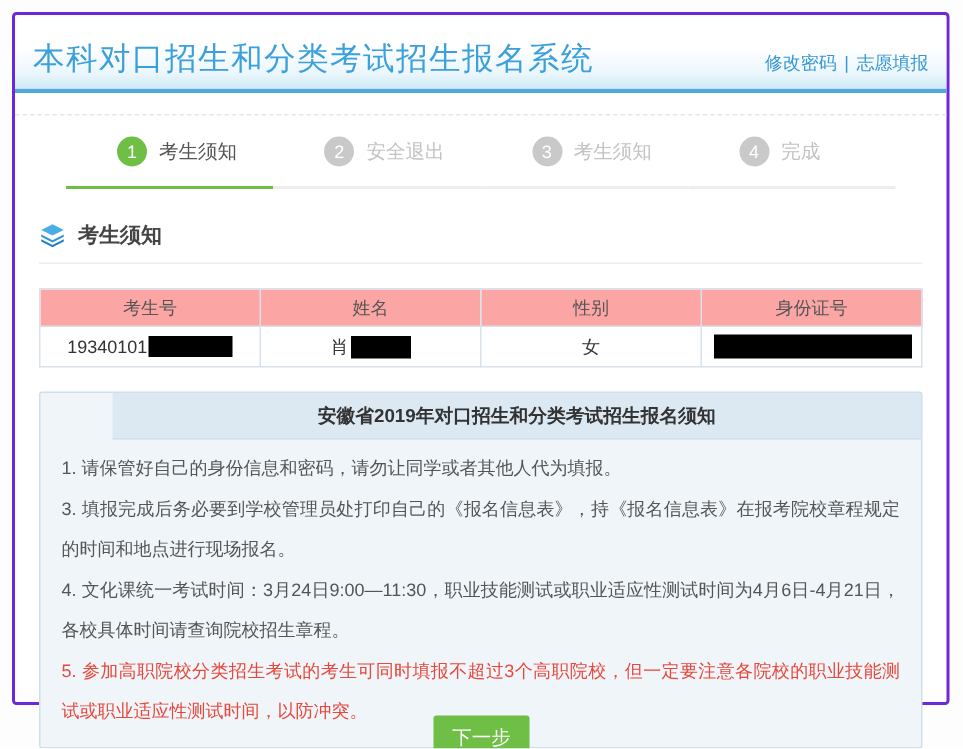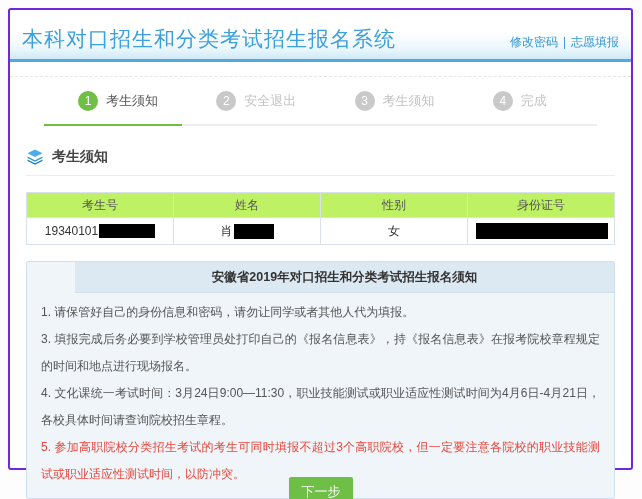--- a/index.html
+++ b/index.html
@@ -105,21 +105,21 @@
   .section-title { font-size: 14px; color: #444; font-weight: bold; }
   .layers-icon { display: inline-flex; }
   
   .candidate-table {
     width: calc(100% - 32px);
     margin: 16px 16px 0 16px;
     border-collapse: collapse;
     table-layout: fixed;
   }
   .candidate-table th {
-    background: #bef264;
+    background: #fca5a5;
     border: 1px solid #d9e2ea;
     font-size: 12px;
     font-weight: normal;
     color: #555;
     height: 25px;
     text-align: center;
   }
   .candidate-table td {
     border: 1px solid #d9e2ea;
     background: #fff;

